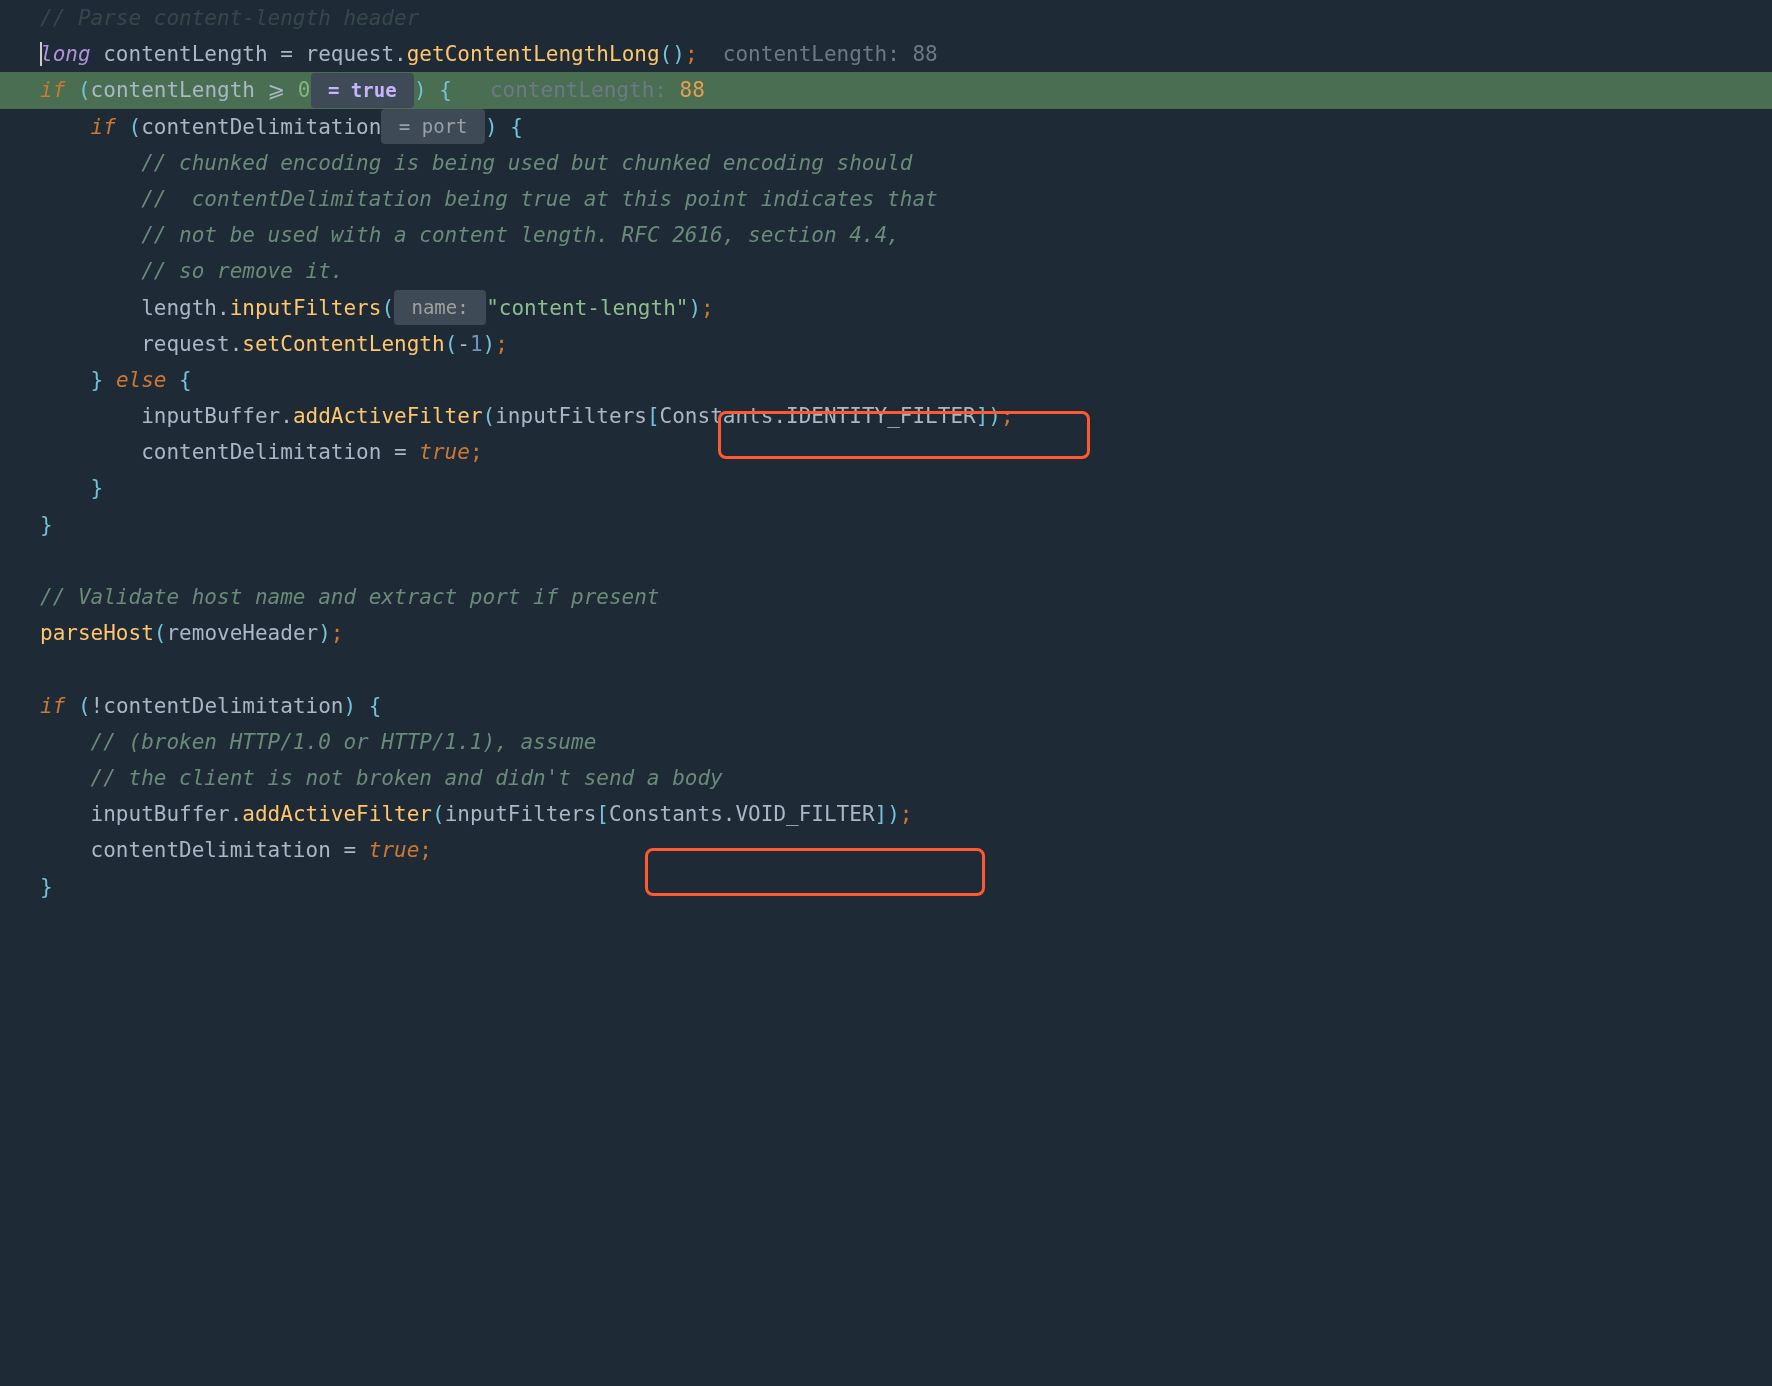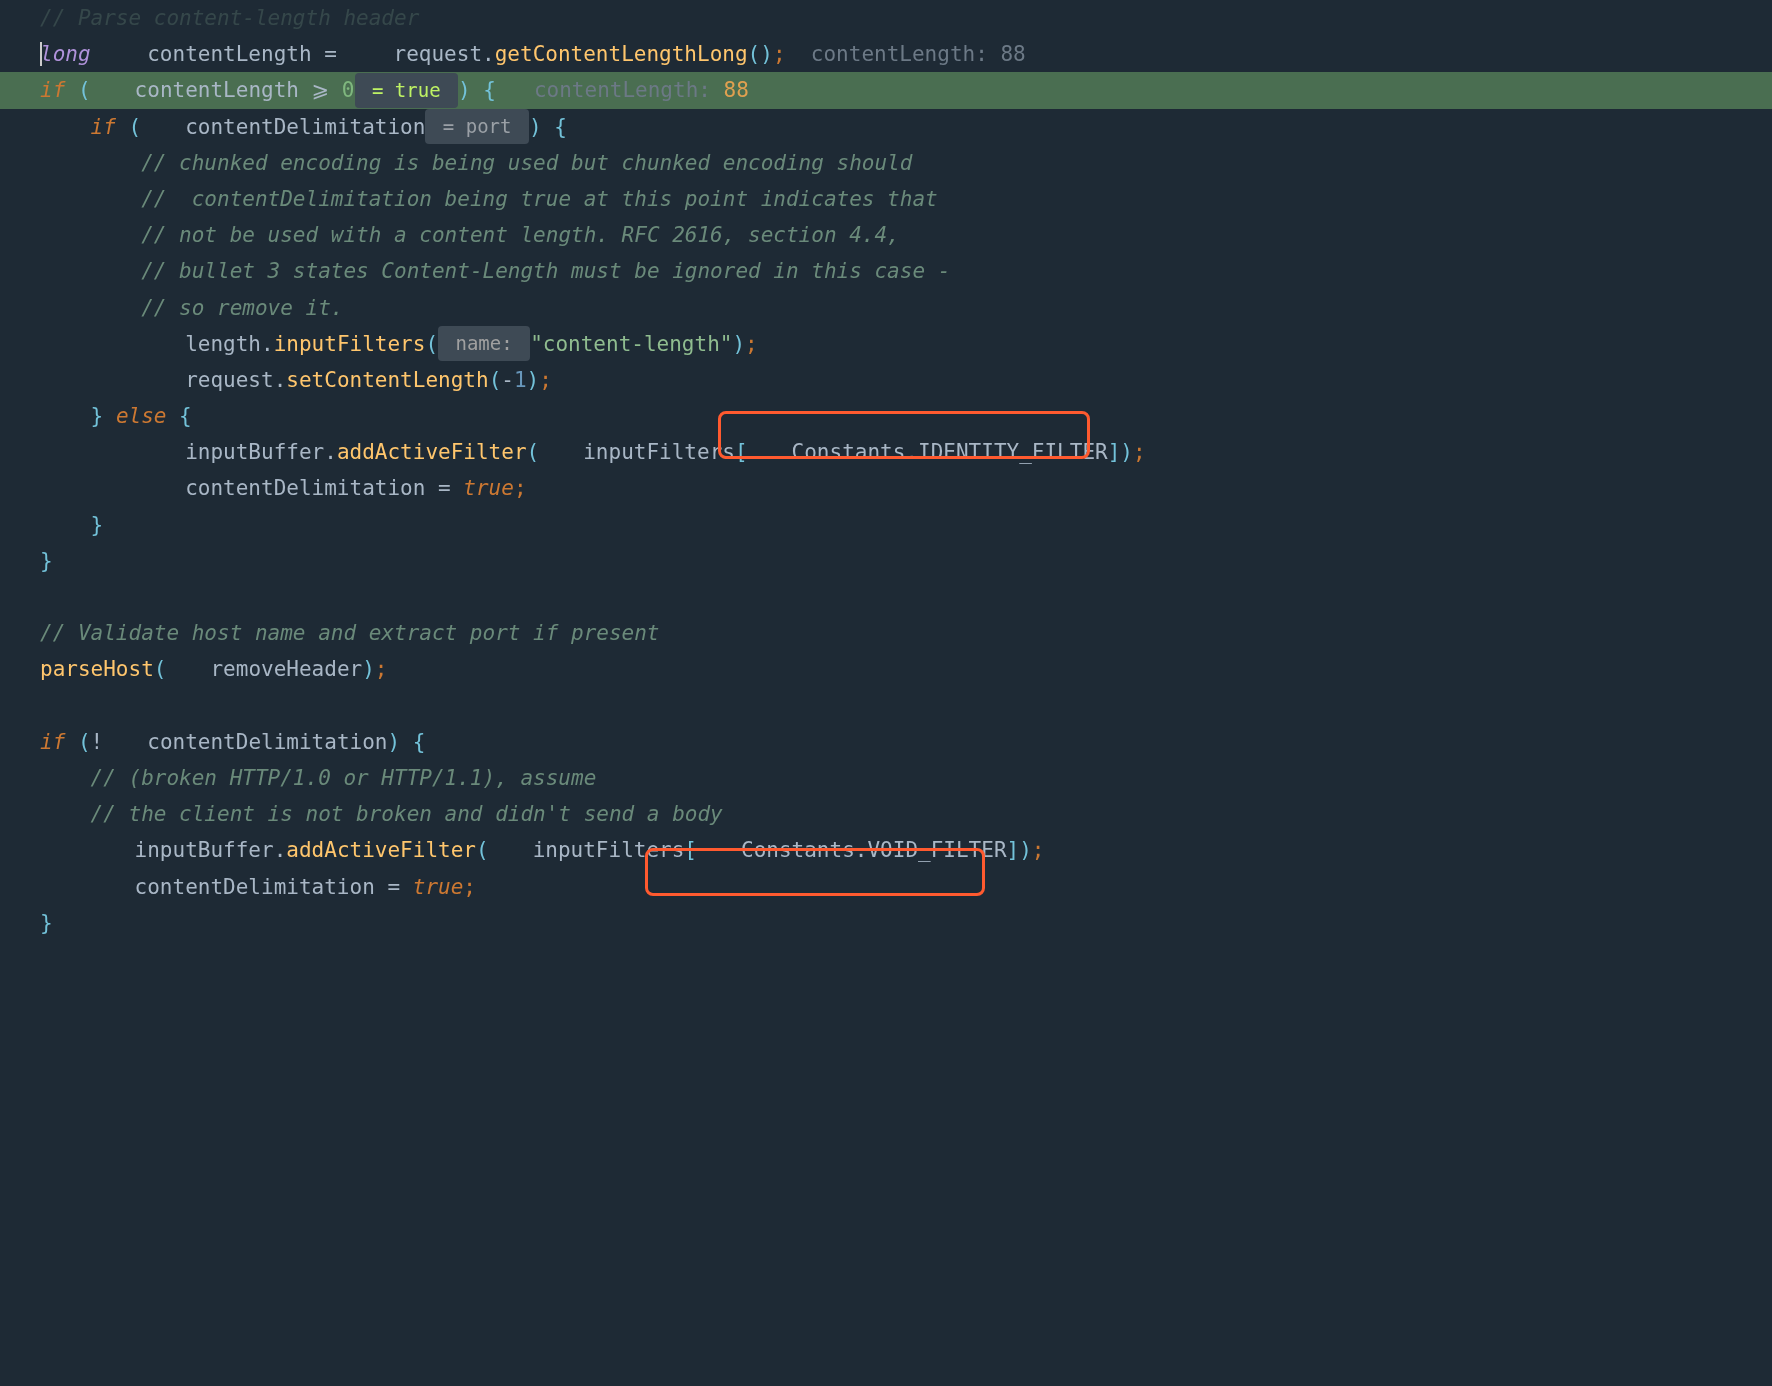--- a/index.html
+++ b/index.html
@@ -56,21 +56,20 @@
     }
     .keyword {
       color: #cc7832;
       font-style: italic;
     }
     .type {
       color: #b092da;
     }
     .identifier {
       color: #a9b7c6;
-      margin-left: 44px;
     }
     .method {
       color: #ffc66d;
     }
     .operator {
       color: #a9b7c6;
     }
     .paren {
       color: #73c2d9;
     }
@@ -97,21 +96,22 @@
     }
     .inline-badge {
       background-color: #3e4a55;
       border-radius: 4px;
       padding: 1px 6px;
       color: #a0a0a0;
       font-style: normal;
       font-size: 19px;
     }
     .inline-badge-true {
-      color: #bef264;
+      color: #c4b5fd;
+      font-weight: bold;
     }
     .inline-badge-false {
       color: #9aa0a6;
     }
     .constant {
       color: #9876aa;
     }
     .literal {
       color: #cc7832;
       font-style: italic;
@@ -143,21 +143,20 @@
     <span class="keyword">if</span><span class="paren"> (</span><span class="identifier">contentLength </span><span class="ge">⩾ </span><span class="number-hl">0</span><span class="inline-badge inline-badge-true"> = true </span><span class="paren">) </span><span class="brace">{</span><span class="hint">   contentLength: </span><span class="hint" style="color:#e0a050;">88</span>
   </div>
 
   <div class="line">
     <span>    </span><span class="keyword">if</span><span class="paren"> (</span><span class="identifier">contentDelimitation</span><span class="inline-badge inline-badge-false"> = port </span><span class="paren">) </span><span class="brace">{</span>
   </div>
 
   <div class="line"><span>        </span><span class="comment">// chunked encoding is being used but chunked encoding should</span></div>
   <div class="line"><span>        </span><span class="comment">//  contentDelimitation being true at this point indicates that</span></div>
   <div class="line"><span>        </span><span class="comment">// not be used with a content length. RFC 2616, section 4.4,</span></div>
-  <div class="line"><span>        </span><span class="comment">// bullet 3 states Content-Length must be ignored in this case -</span></div>
   <div class="line"><span>        </span><span class="comment">// so remove it.</span></div>
 
   <div class="line">
     <span>        </span><span class="identifier">length</span><span class="operator">.</span><span class="method">inputFilters</span><span class="paren">(</span><span class="inline-badge"> name: </span><span class="string-val">"content-length"</span><span class="paren">)</span><span class="semicolon">;</span>
   </div>
 
   <div class="line">
     <span>        </span><span class="identifier">request</span><span class="operator">.</span><span class="method">setContentLength</span><span class="paren">(</span><span class="operator">-</span><span class="number">1</span><span class="paren">)</span><span class="semicolon">;</span>
   </div>
 

